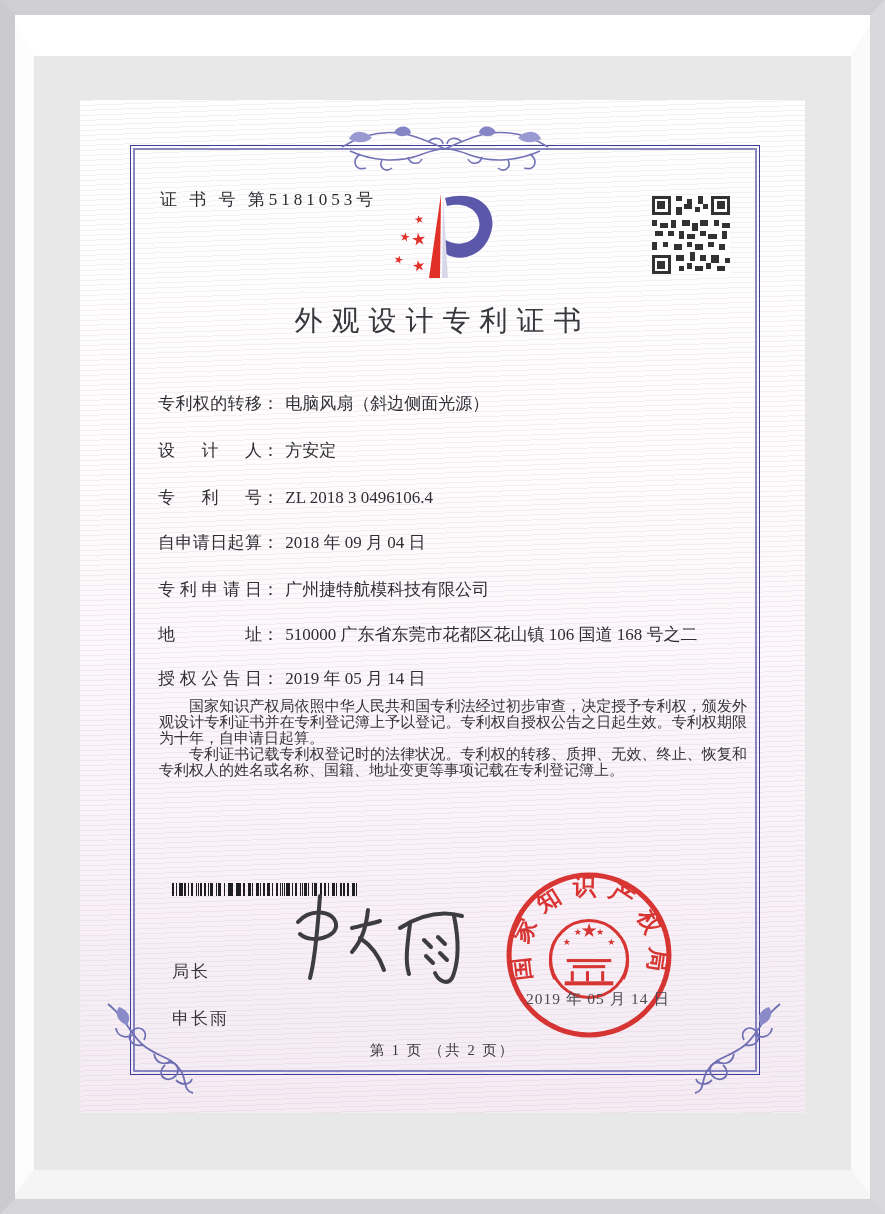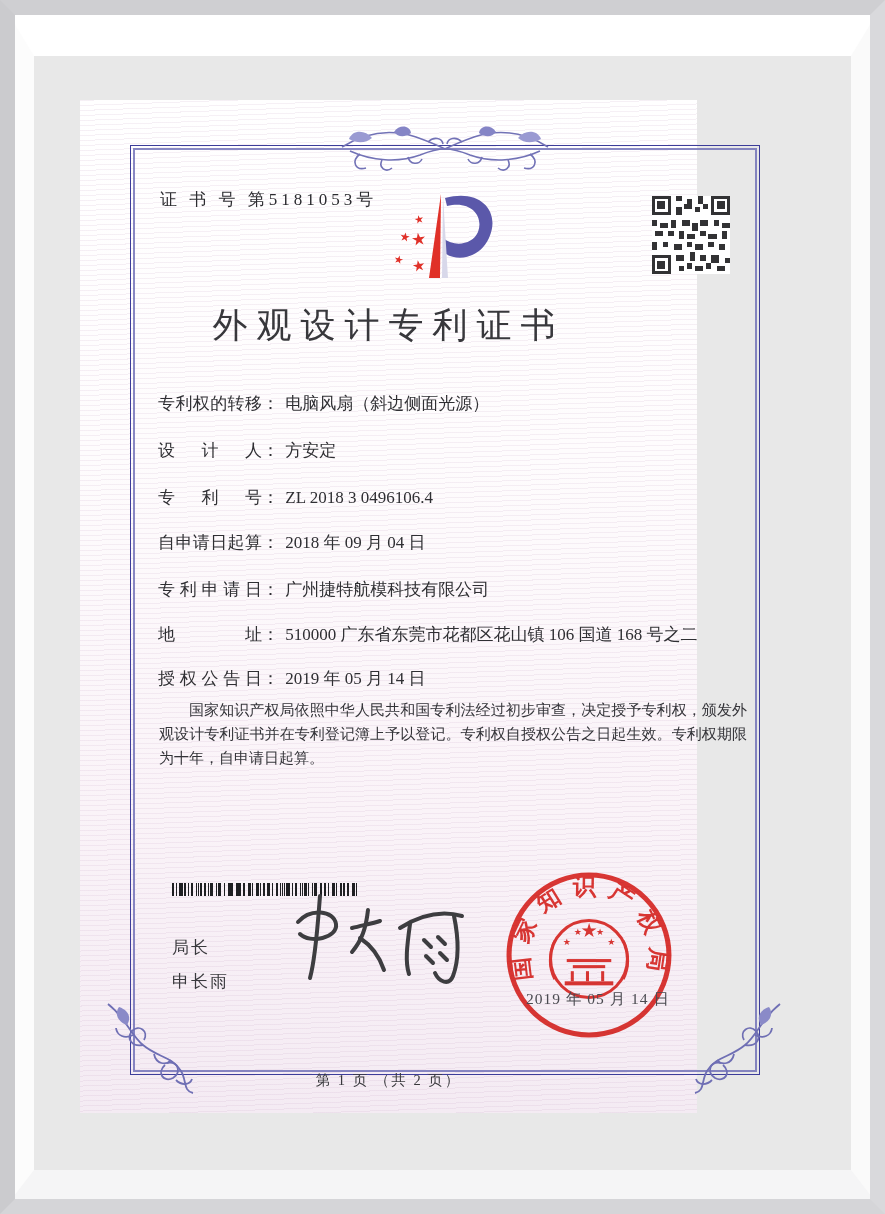--- a/index.html
+++ b/index.html
@@ -13,72 +13,72 @@
     border-style:solid; border-width:30px 34px 34px 32px;
     border-color:#d7d7d9 #e3e3e5 #eaeaec #c9c9cc; background:transparent; }
   .frame-face { position:absolute; inset:0;
     border-style:solid; border-width:56px 34px 44px 34px;
     border-color:#ffffff #fafafa #f5f5f6 #fcfcfc; }
   .opening-shadow { position:absolute; inset:0;
     border-style:solid; border-width:15px;
     border-color:#cfcfd2 #d9d9dc #d5d5d8 #cbcbce; }
 
   
-  .paper { position:absolute; left:80px; top:100px; width:617px; height:1013px;
+  .paper { position:absolute; left:80px; top:100px; width:725px; height:1013px;
     background:
       repeating-linear-gradient(178deg, rgba(198,162,196,0.16) 0 1px, rgba(255,255,255,0) 1px 5px),
       linear-gradient(180deg,#ffffff 0%,#fefcfd 35%,#faf3f8 70%,#f4ebf3 100%);
     color:#2f2f33; }
 
   .cert-border { position:absolute; left:50px; top:45px; width:630px; height:930px;
     border:1.5px solid #3d3d9a; pointer-events:none; }
   .cert-border::after { content:""; position:absolute; inset:2px;
     border:2px solid #6a6ab4; opacity:.8; }
 
   .cert-no { position:absolute; left:80px; top:88px; font-size:17px;
     letter-spacing:4px; color:#2c2c30; }
 
   .logo { position:absolute; left:305px; top:90px; width:120px; height:96px; }
   .qr { position:absolute; left:571px; top:96px; width:80px; height:78px; }
 
   .title { position:absolute; left:0; top:202px; width:100%; text-align:center;
-    font-size:35px; letter-spacing:9px; color:#38383c; font-weight:500; }
+    font-size:28px; letter-spacing:9px; color:#38383c; font-weight:500; }
 
   .fields { position:absolute; left:78px; top:0; width:580px; font-size:17px; }
   .frow { position:absolute; left:0; white-space:nowrap; }
   .frow.r0{top:292px}.frow.r1{top:339px}.frow.r2{top:386px}
   .frow.r3{top:431px}.frow.r4{top:478px}.frow.r5{top:523px}.frow.r6{top:567px}
   .flabel { display:inline-block; width:104px; text-align:justify; text-align-last:justify; }
   .fvalue { margin-left:2px;margin-top:24px; }
   .grant2 { position:absolute; left:249px; top:0; white-space:nowrap; }
   .grant2 .flabel { width:auto; letter-spacing:2px; }
 
   .paras { position:absolute; left:79px; top:598px; width:588px;
-    font-size:15px; line-height:24px; text-align:justify; color:#333338; }
+    font-size:15px; line-height:16px; text-align:justify; color:#333338; }
   .paras p { text-indent:2em; }
 
   .barcode { position:absolute; left:92px; top:783px; width:186px; height:13px;
     background-image:
       repeating-linear-gradient(90deg,#1f1f22 0 1.5px,transparent 1.5px 4px),
       repeating-linear-gradient(90deg,#1f1f22 0 1px,transparent 1px 6.5px),
       repeating-linear-gradient(90deg,#1f1f22 0 2px,transparent 2px 9.5px); }
 
   .official { position:absolute; left:92px; top:836px;
     font-family:"Liberation Sans", sans-serif; font-size:17px; color:#3a3a3e; }
-  .official div { margin-bottom:11px; letter-spacing:2px; }
+  .official div { margin-bottom:11px; letter-spacing:2px;margin-top:24px; }
 
   .signature { position:absolute; left:200px; top:786px; width:210px; height:110px; }
 
   .seal { position:absolute; left:424px; top:770px; width:170px; height:170px;
     opacity:.92; mix-blend-mode:multiply; }
   .seal-date { position:absolute; left:446px; top:889px; font-size:15.5px;
     letter-spacing:1px; color:#4a4a50; z-index:5; }
 
   .page-info { position:absolute; left:0; top:941px; width:100%;
-    text-align:center; font-size:14.5px; letter-spacing:2px; color:#38383c;margin-top:30px; }
+    text-align:center; font-size:14.5px; letter-spacing:2px; color:#38383c; }
 
   .back-note { position:absolute; left:0; top:988px; width:100%;
     text-align:center; font-size:15px; letter-spacing:3px; color:#4a4a4e; }
 
   .orn-top { position:absolute; left:258px; top:20px; width:214px; height:52px; }
   .orn-bl  { position:absolute; left:22px;  top:900px; width:96px; height:96px;
              transform:scaleX(-1); }
   .orn-br  { position:absolute; left:610px; top:900px; width:96px; height:96px; }
 </style>
 </head>
@@ -225,20 +225,21 @@
         <span class="fvalue">510000 广东省东莞市花都区花山镇 106 国道 168 号之二</span>
       </div>
       <div class="frow r6">
         <span class="flabel">授权公告日</span><span>：</span>
         <span class="fvalue">2019 年 05 月 14 日</span>
       </div>
     </div>
 
     <div class="paras">
       <p>国家知识产权局依照中华人民共和国专利法经过初步审查，决定授予专利权，颁发外观设计专利证书并在专利登记簿上予以登记。专利权自授权公告之日起生效。专利权期限为十年，自申请日起算。</p>
+      <p>专利证书记载专利权登记时的法律状况。专利权的转移、质押、无效、终止、恢复和专利权人的姓名或名称、国籍、地址变更等事项记载在专利登记簿上。</p>
     </div>
 
     <div class="barcode"></div>
 
     <div class="official">
       <div>局长</div>
       <div>申长雨</div>
     </div>
 
     <svg class="signature" viewBox="0 0 210 110">

